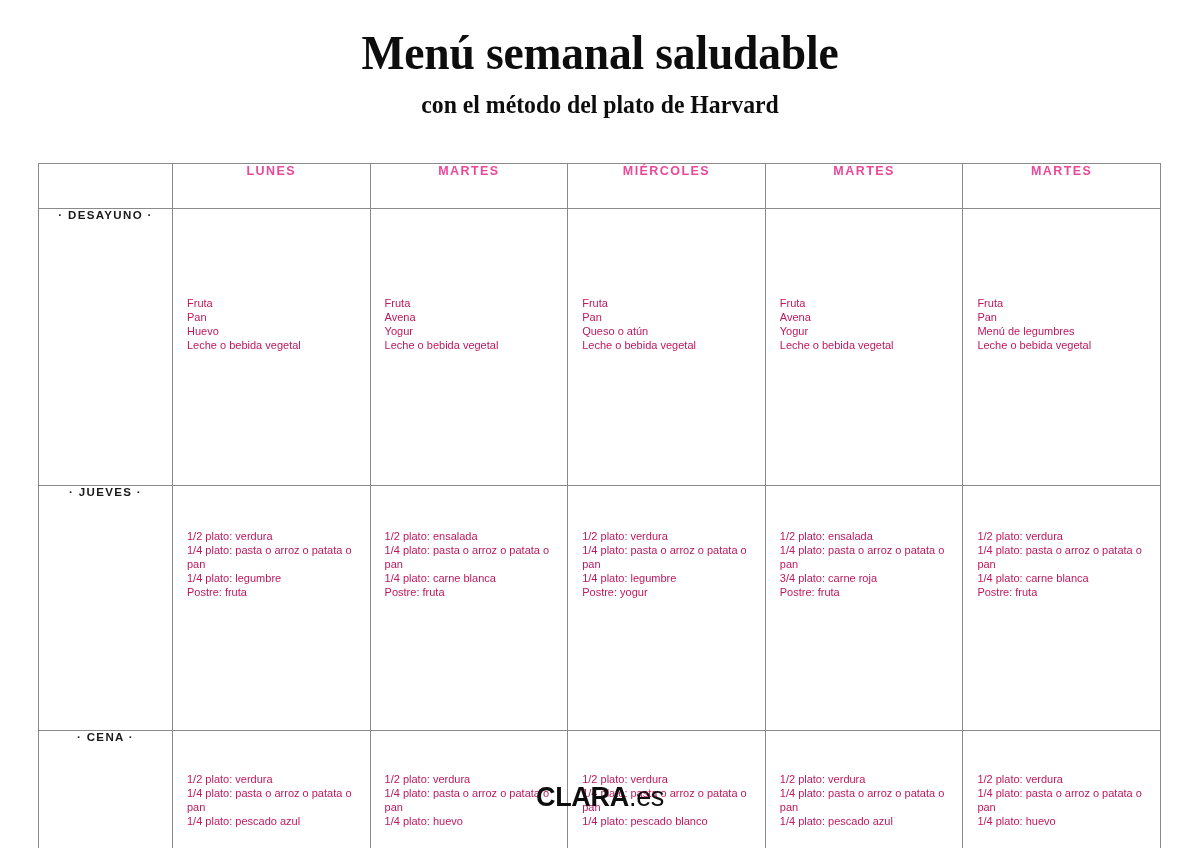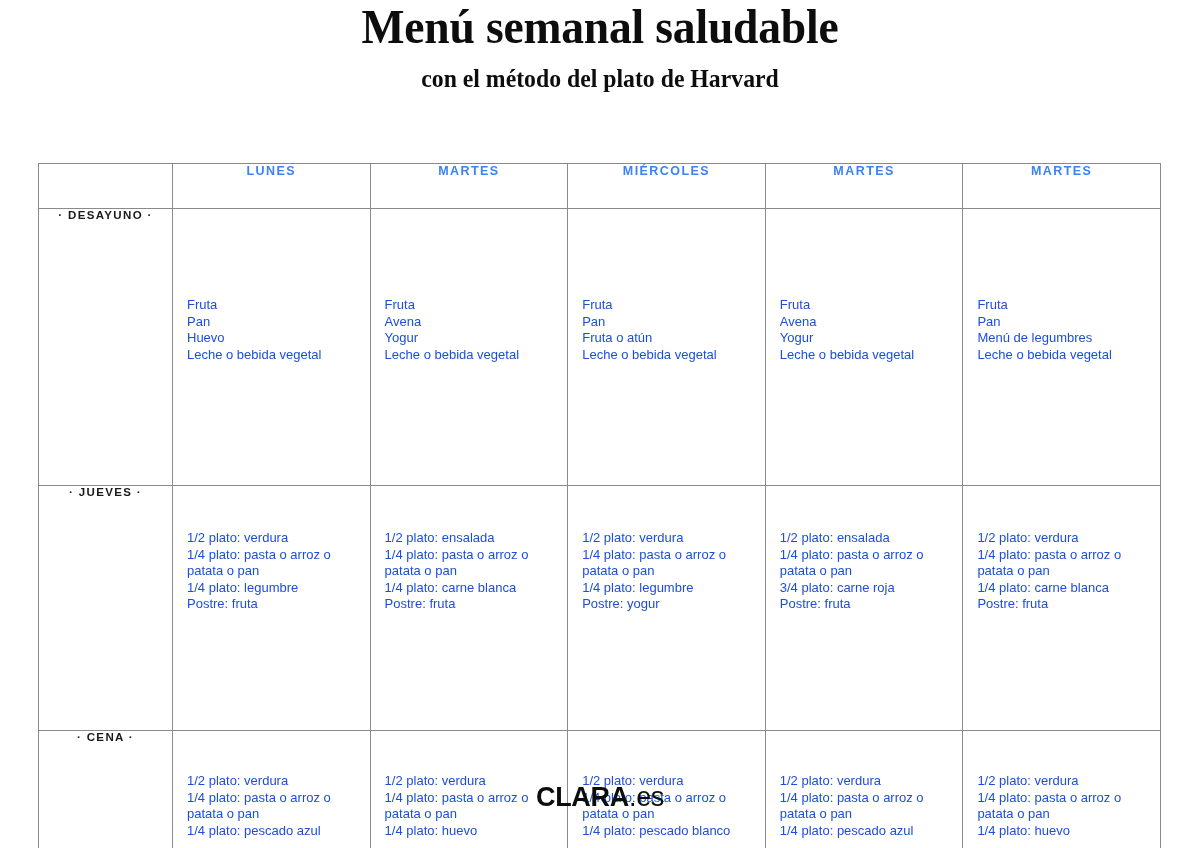--- a/index.html
+++ b/index.html
@@ -19,20 +19,21 @@
 
   .page {
     position: relative;
     width: 1200px;
     height: 848px;
     box-sizing: border-box;
   }
 
   
   .header {
+    padding-top: 26px;
     text-align: center;
   }
   .title {
     font-family: "Liberation Serif", "DejaVu Serif", serif;
     font-weight: 700;
     font-size: 49px;
     line-height: 1.12;
     letter-spacing: -0.2px;
     color: #0d0d0d;
     margin: 0;
@@ -73,43 +74,43 @@
   col.c-day   { width: 197.6px; }
 
   
   thead th {
     height: 44px;
     text-align: center;
     vertical-align: middle;
     font-size: 12.5px;
     font-weight: 700;
     letter-spacing: 1.45px;
-    color: #3b82f6;
+    color: #ec4899;
     padding: 0 4px;
   }
   thead th.corner { border-top: 1px solid #8a8a8a; }
 
   
   td.row-label {
     text-align: center;
     vertical-align: middle;
     font-size: 11.5px;
     font-weight: 600;
     letter-spacing: 1.35px;
     color: #1a1a1a;
     padding: 0 10px;
     white-space: nowrap;
   }
 
   
   td.cell {
     padding: 14px 14px 14px 14px;
-    font-size: 13px;
+    font-size: 11px;
     line-height: 1.27;
-    color: #1d4ed8;
+    color: #be185d;
   }
   tr.r-desayuno td.cell { padding-top: 88px; height: 174px; }
   tr.r-comida   td.cell { padding-top: 44px; height: 186px; }
   tr.r-cena     td.cell { padding-top: 42px; height: 212px; }
 
   .lines { margin: 0; }
   .lines .ln { display: block; }
 
   
   .footer {
@@ -170,21 +171,21 @@
 
         <tr class="r-desayuno">
           <td class="row-label">· DESAYUNO ·</td>
           <td class="cell">
             <span class="lines"><span class="ln">Fruta</span><span class="ln">Pan</span><span class="ln">Huevo</span><span class="ln">Leche o bebida vegetal</span></span>
           </td>
           <td class="cell">
             <span class="lines"><span class="ln">Fruta</span><span class="ln">Avena</span><span class="ln">Yogur</span><span class="ln">Leche o bebida vegetal</span></span>
           </td>
           <td class="cell">
-            <span class="lines"><span class="ln">Fruta</span><span class="ln">Pan</span><span class="ln">Fruta o atún</span><span class="ln">Leche o bebida vegetal</span></span>
+            <span class="lines"><span class="ln">Fruta</span><span class="ln">Pan</span><span class="ln">Queso o atún</span><span class="ln">Leche o bebida vegetal</span></span>
           </td>
           <td class="cell">
             <span class="lines"><span class="ln">Fruta</span><span class="ln">Avena</span><span class="ln">Yogur</span><span class="ln">Leche o bebida vegetal</span></span>
           </td>
           <td class="cell">
             <span class="lines"><span class="ln">Fruta</span><span class="ln">Pan</span><span class="ln">Menú de legumbres</span><span class="ln">Leche o bebida vegetal</span></span>
           </td>
         </tr>
 
         <tr class="r-comida">

